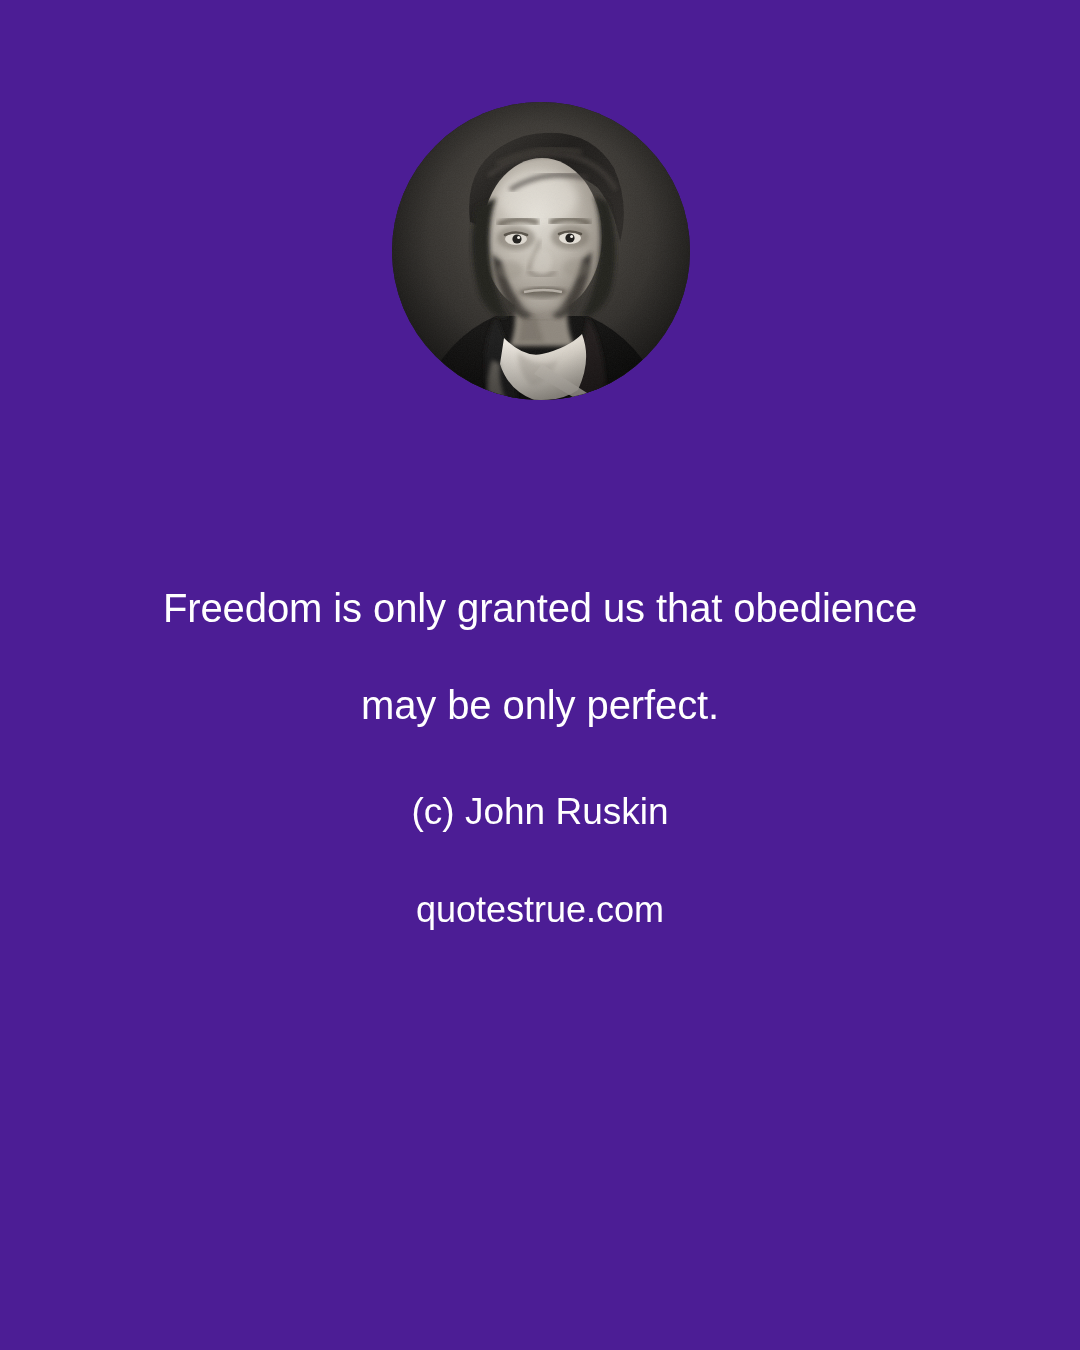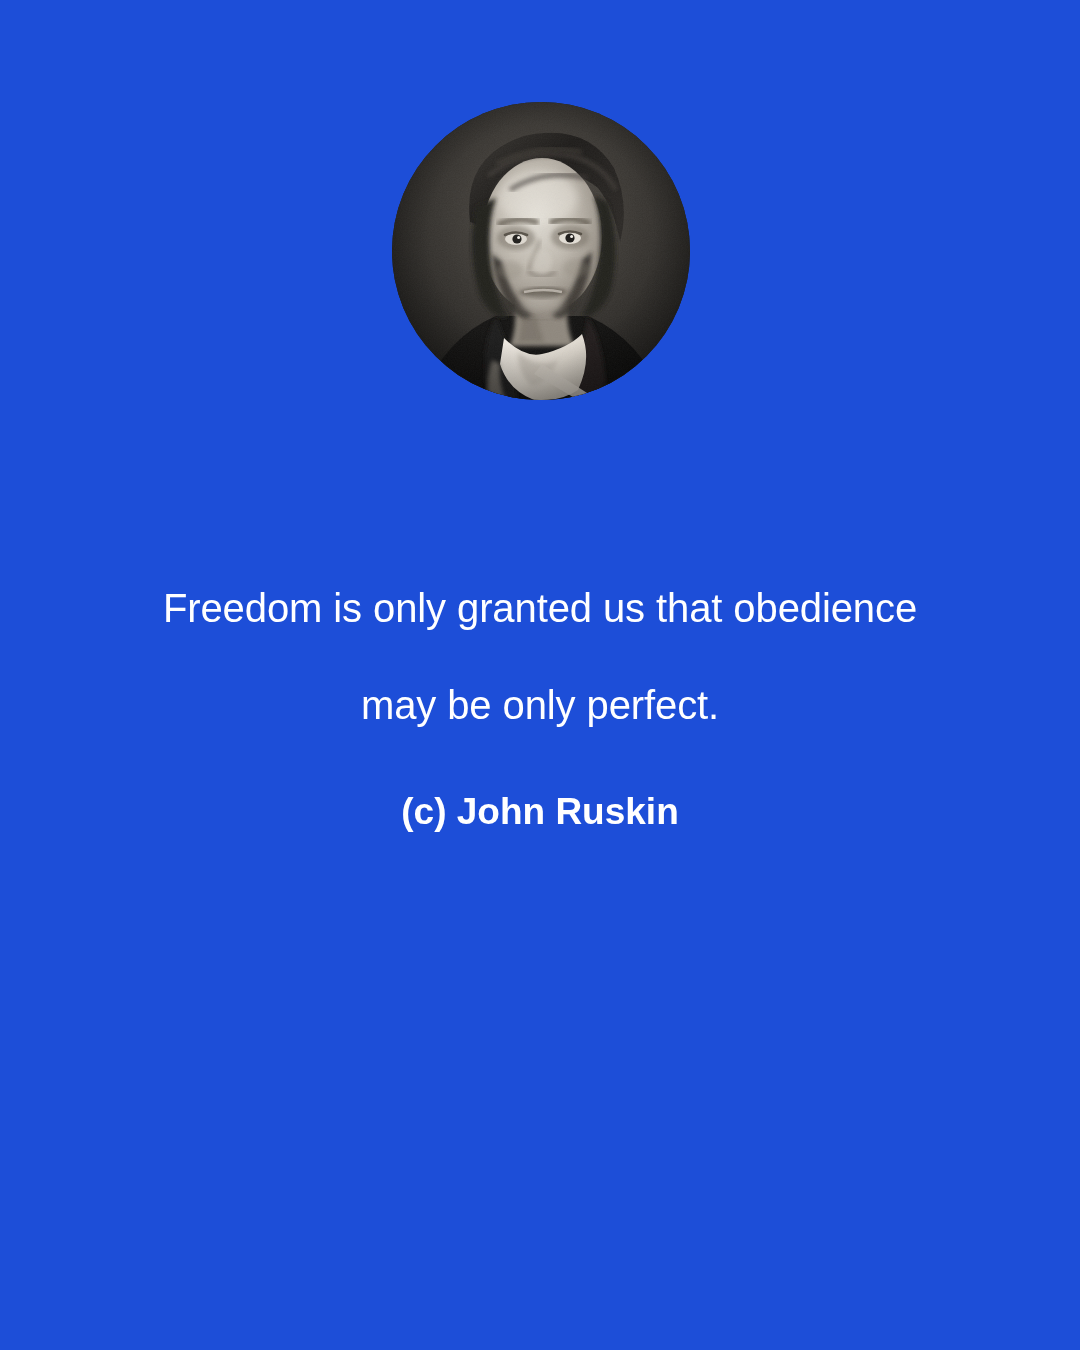--- a/index.html
+++ b/index.html
@@ -10,21 +10,21 @@
     width: 1080px;
     height: 1350px;
     background: #3f5fe0;
     font-family: "Liberation Sans", sans-serif;
     overflow: hidden;
   }
   #quote-card {
     position: relative;
     width: 1080px;
     height: 1350px;
-    background: #1d4ed8;
+    background: #4c1d95;
     box-sizing: border-box;
   }
 
   
   #portrait-wrap {
     position: absolute;
     left: 392px;
     top: 102px;
     width: 298px;
     height: 298px;
@@ -52,21 +52,21 @@
     font-size: 40px;
     font-weight: 400;
     line-height: 97px;
     letter-spacing: -0.1px;
     white-space: nowrap;
   }
   #attribution {
     color: #ffffff;
     font-family: "Liberation Sans", sans-serif;
     font-size: 37px;
-    font-weight: 700;
+    font-weight: 400;
     line-height: 96px;
     margin-top: 10px;
   }
   #site {
     color: #ffffff;
     font-family: "Liberation Sans", sans-serif;
     font-size: 36px;
     font-weight: 400;
     line-height: 96px;
     margin-top: 2px;
@@ -187,15 +187,16 @@
         <stop offset="100%" stop-color="#000" stop-opacity="0.55"></stop>
       </radialGradient>
       <rect width="298" height="298" fill="url(#vig)"></rect>
     </svg>
   </div>
 
   <div id="text-block">
     <div class="quote-line">Freedom is only granted us that obedience</div>
     <div class="quote-line">may be only perfect.</div>
     <div id="attribution">(c) John Ruskin</div>
+    <div id="site">quotestrue.com</div>
   </div>
 
 </div>
 
 </body></html>

